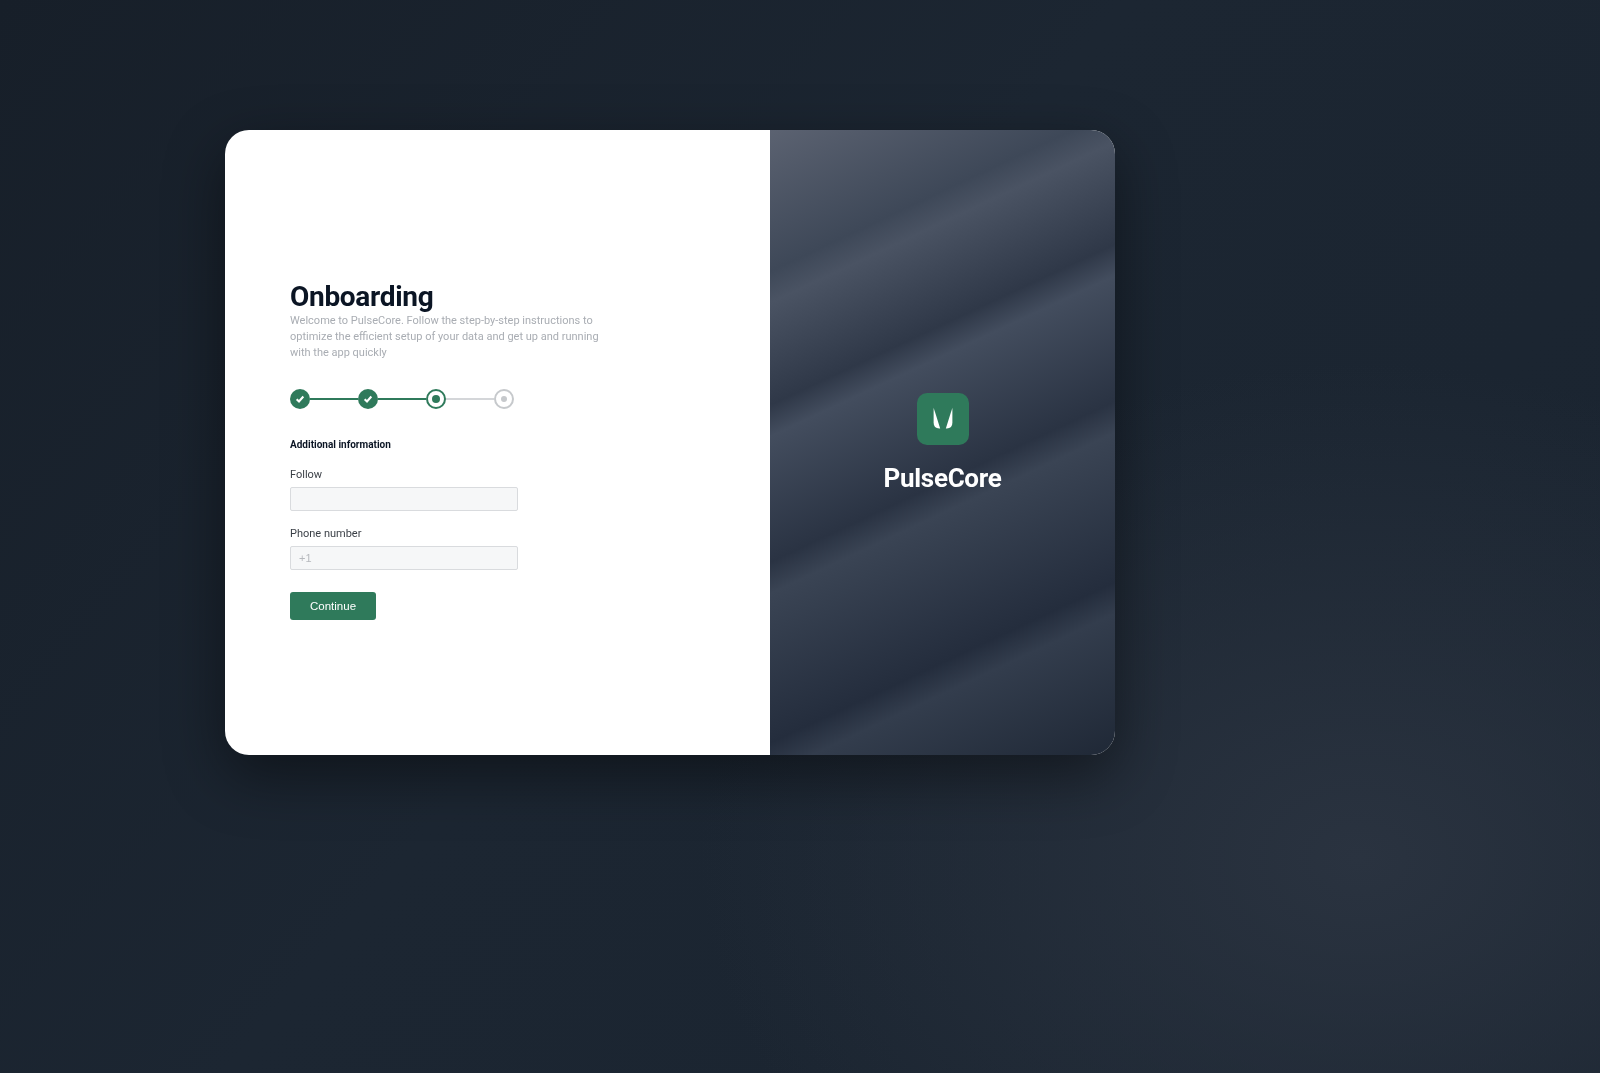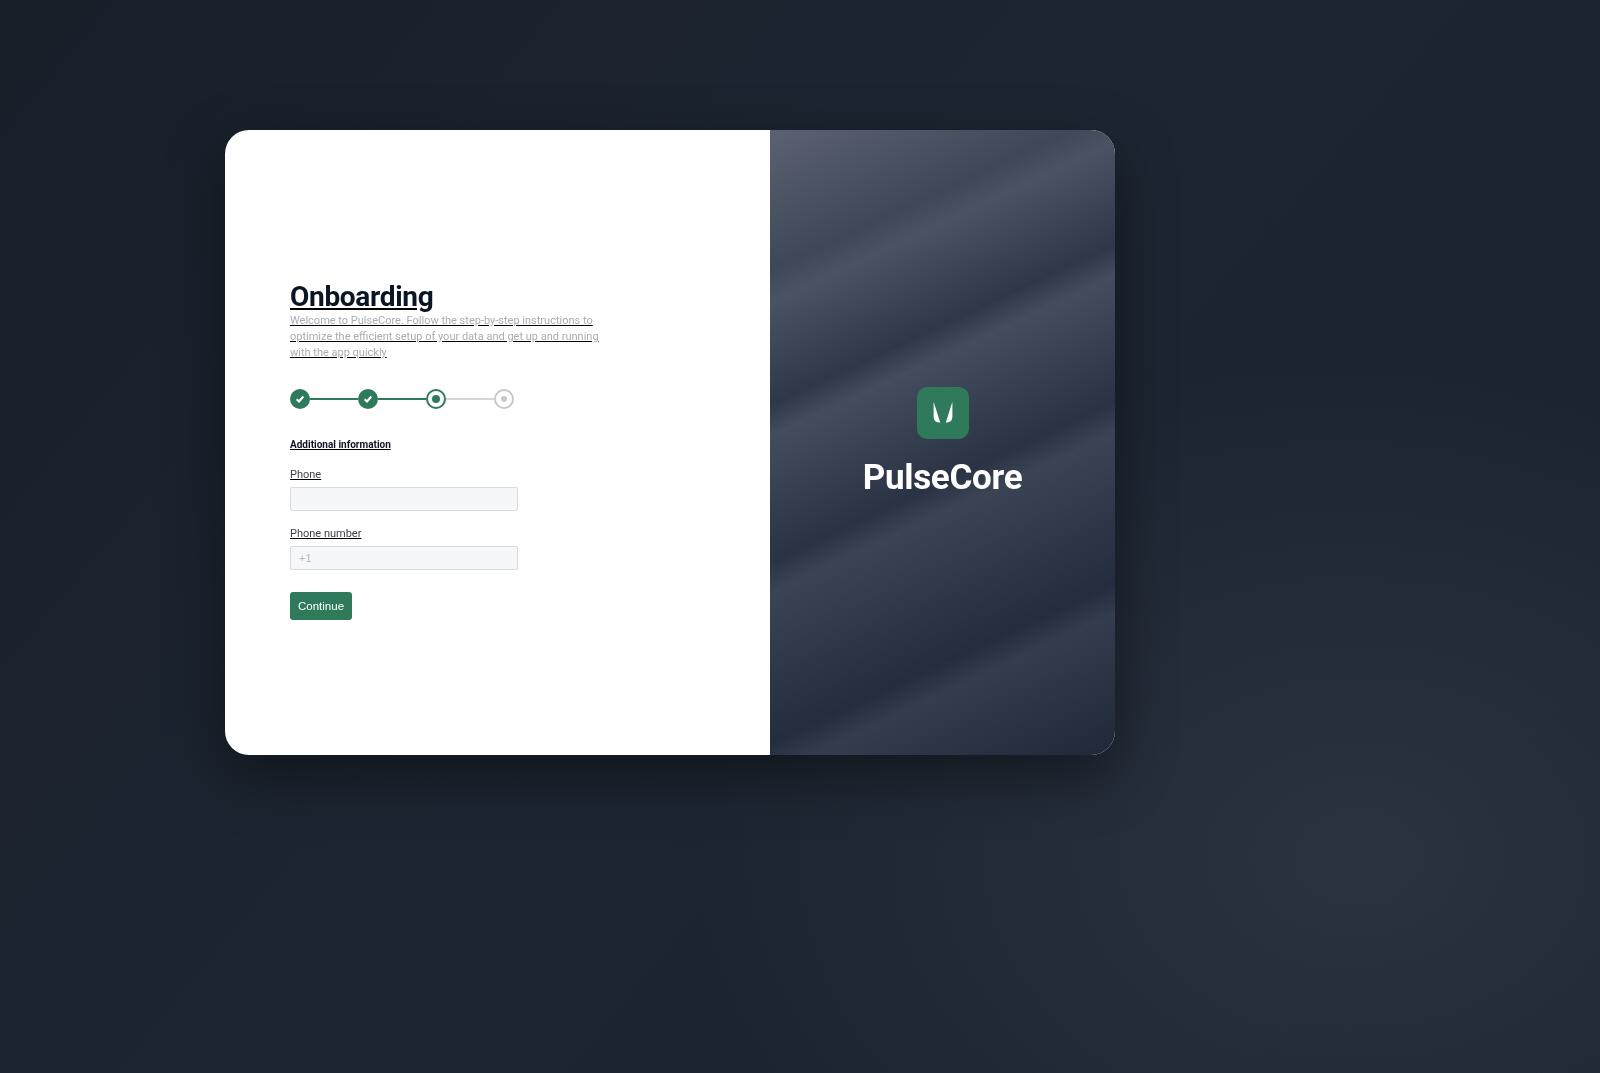--- a/index.html
+++ b/index.html
@@ -28,21 +28,20 @@
     border-radius: 24px;
     overflow: hidden;
     box-shadow: 0 20px 60px rgba(0,0,0,0.45);
     display: flex;
     z-index: 1;
   }
   .left-pane {
     flex: 0 0 545px;
     padding: 150px 60px 0 65px;
     position: relative;
-    text-decoration: underline;
   }
   .right-pane {
     flex: 1;
     background:
       linear-gradient(155deg,
         #5b6271 0%,
         #3e4858 18%,
         #4a5363 22%,
         #2f3848 35%,
         #434d5e 39%,
@@ -149,36 +148,36 @@
   }
   .field-input::placeholder { color: #b6b9bd; }
   .continue-btn {
     margin-top: 6px;
     background: #2f7a5b;
     color: #fff;
     border: none;
     border-radius: 3px;
     font-size: 11.5px;
     font-weight: 500;
-    padding: 8px 8px;
+    padding: 8px 20px;
     cursor: pointer;
   }
   .brand-logo {
     width: 52px;
     height: 52px;
     border-radius: 10px;
     background: #2f7a5b;
     display: flex;
     align-items: center;
     justify-content: center;
   }
   .brand-logo svg { width: 30px; height: 30px; }
   .brand-name {
     color: #fff;
-    font-size: 35px;
+    font-size: 26px;
     font-weight: 700;
     letter-spacing: -0.3px;
   }
 </style>
 </head>
 <body>
 
 <div class="bg-swirl"></div>
 
 <div class="card">
@@ -204,21 +203,21 @@
       <div class="step-circle step-current"></div>
       <div class="step-line line-upcoming"></div>
       <div class="step-circle step-upcoming"></div>
     </div>
 
     <h2 class="section-title">Additional information</h2>
 
     <div class="form">
 
       <div class="field">
-        <label class="field-label">Phone</label>
+        <label class="field-label">Follow</label>
         <input class="field-input" type="text" placeholder="" style="">
       </div>
 
       <div class="field">
         <label class="field-label">Phone number</label>
         <input class="field-input" type="text" placeholder="+1" style="">
       </div>
 
 
       <button class="continue-btn">Continue</button>

